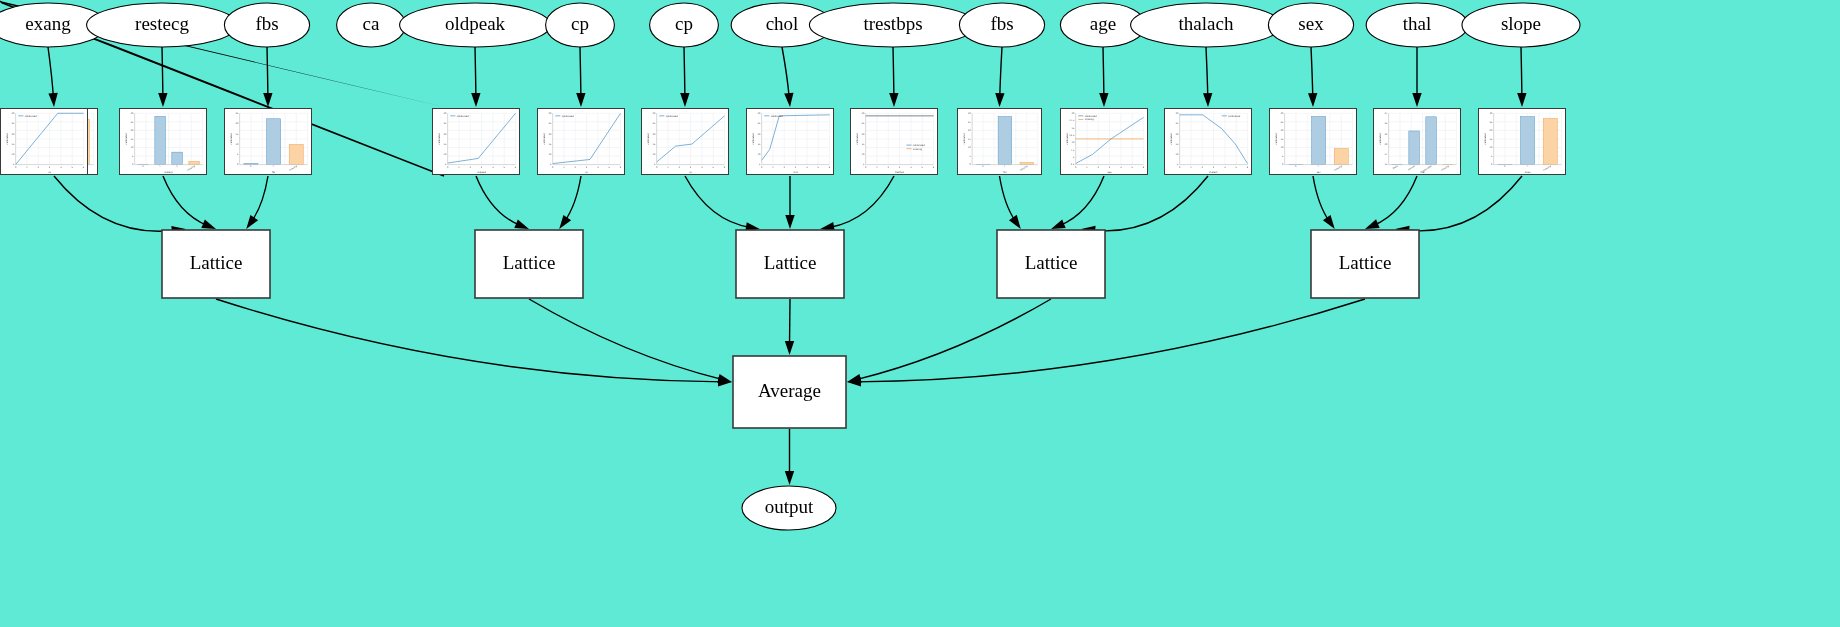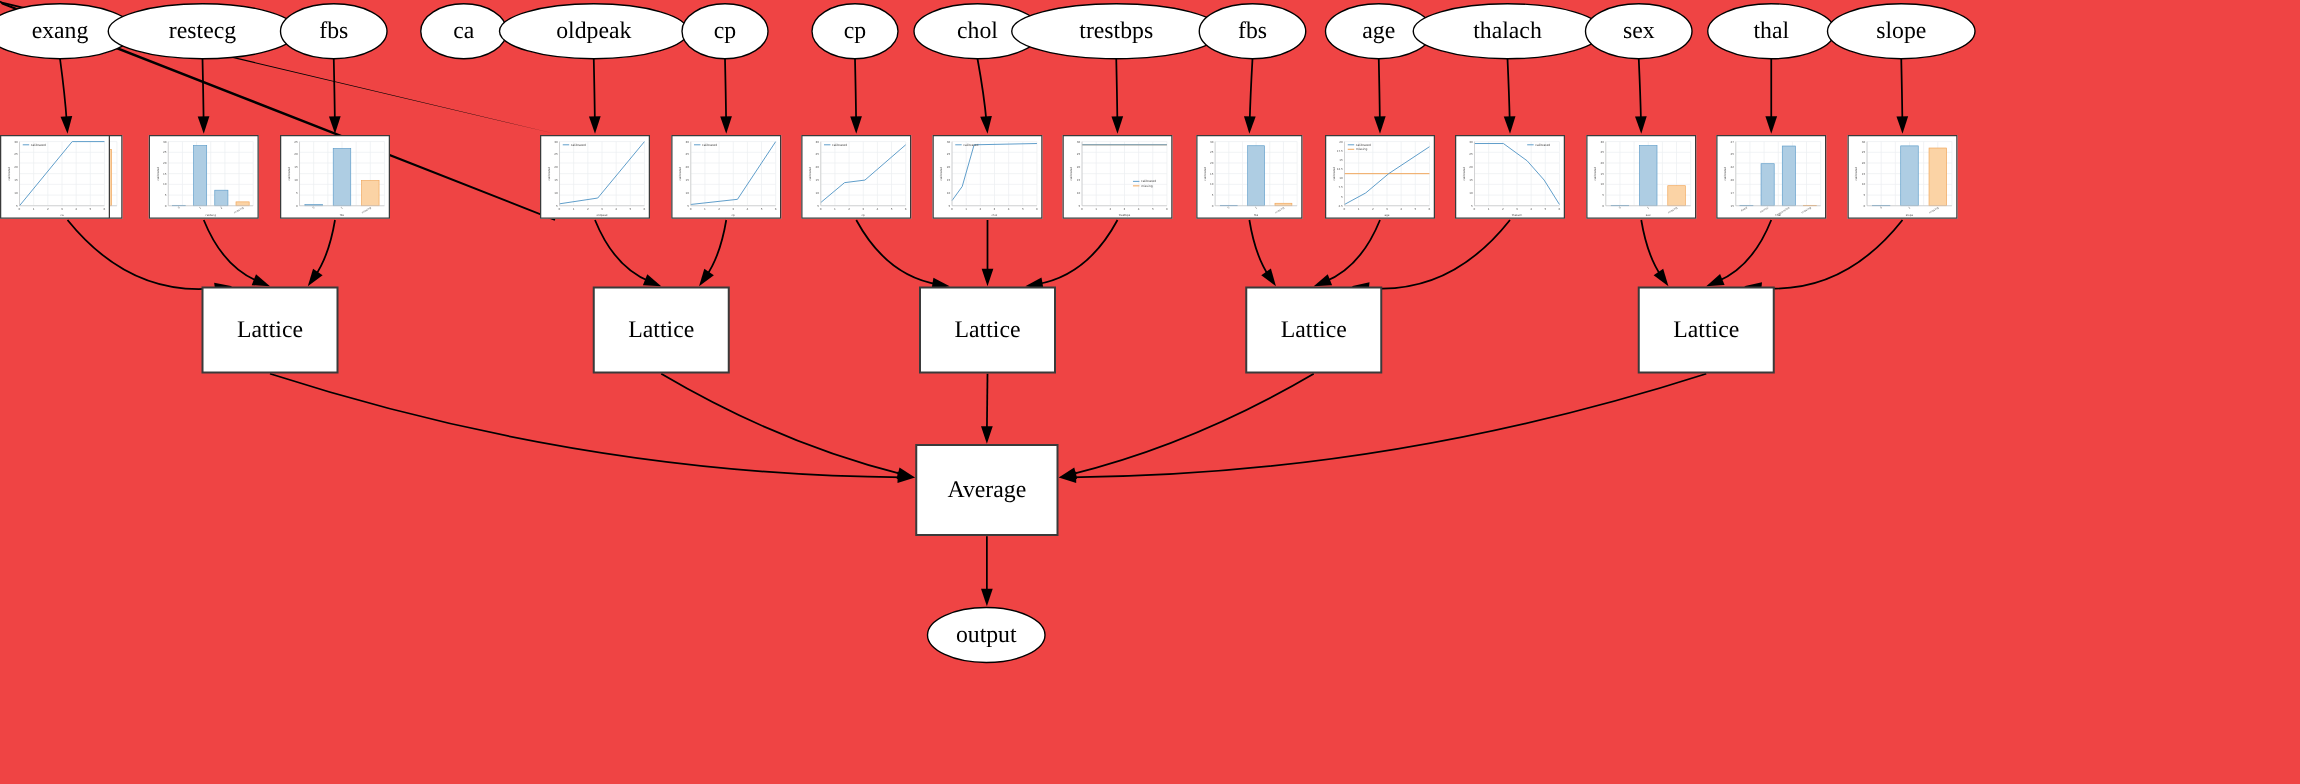--- a/index.html
+++ b/index.html
@@ -10,21 +10,21 @@
   body {
     width: 1840px;
     height: 627px;
     font-family: "Liberation Serif", "DejaVu Serif", serif;
     overflow: hidden;
   }
   #graph-root {
     position: relative;
     width: 1840px;
     height: 627px;
-    background: #ef4444;
+    background: #5eead4;
   }
   svg.graph-layer {
     position: absolute;
     top: 0;
     left: 0;
     width: 1840px;
     height: 627px;
   }
   .node-ellipse {
     fill: #ffffff;

